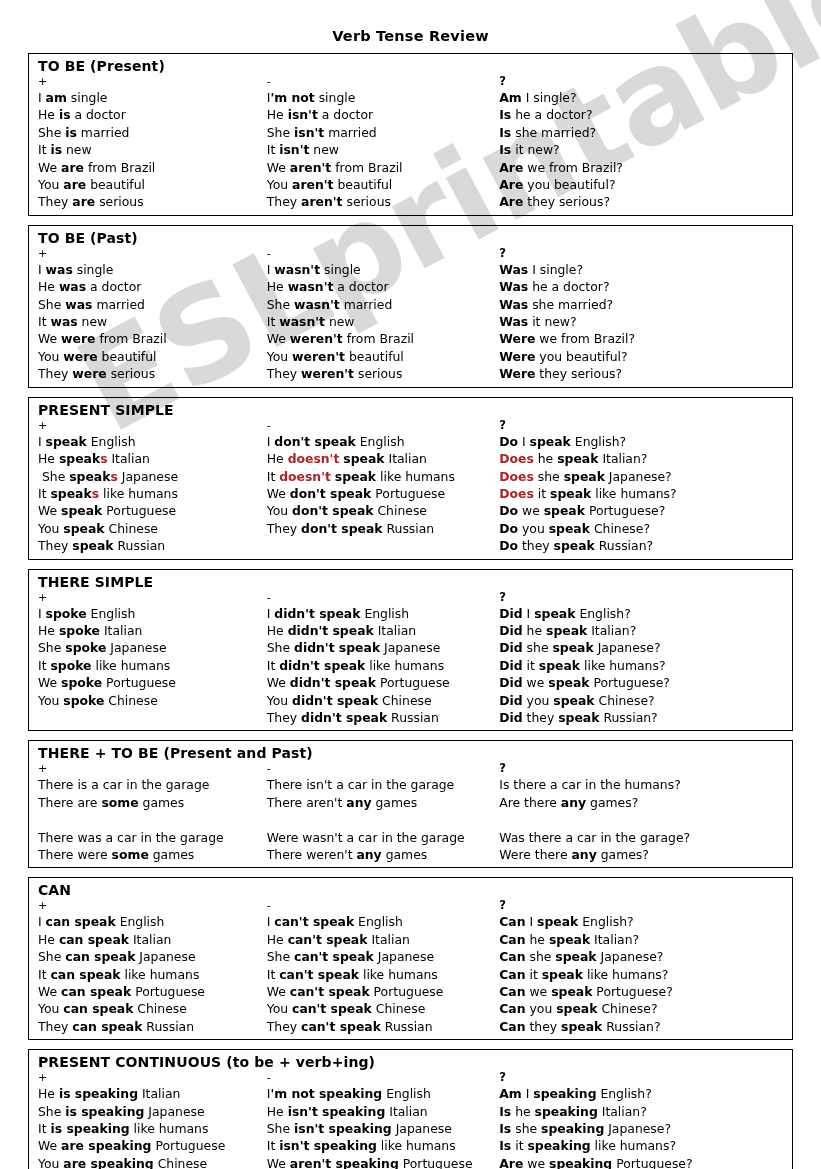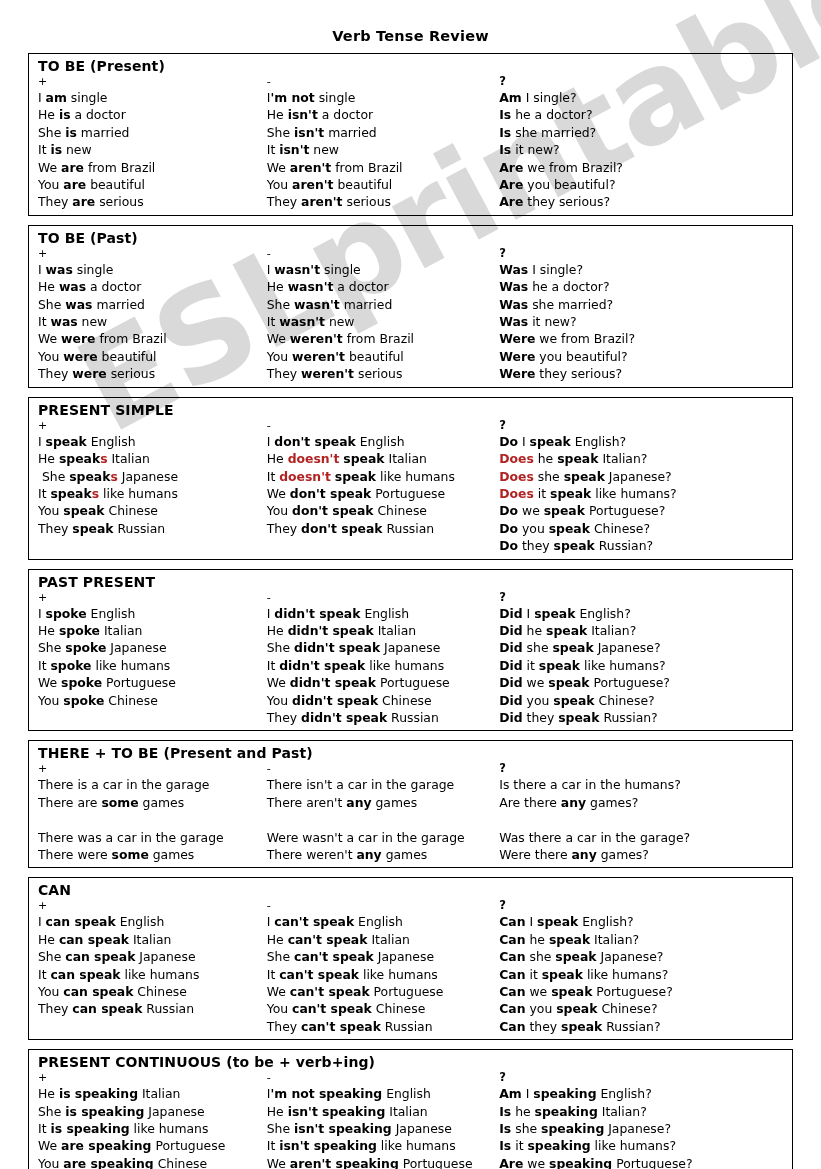--- a/index.html
+++ b/index.html
@@ -174,20 +174,21 @@
       </div>
       <div class="section">
         <div class="section-title">PRESENT SIMPLE</div>
         <div class="cols">
           <div class="col c1">
             <div class="col-sign">+</div>
             <div class="line">I <b>speak</b> English</div>
             <div class="line">He <b>speak</b><span class="red">s</span> Italian</div>
             <div class="line"> She <b>speak</b><span class="red">s</span> Japanese</div>
             <div class="line">It <b>speak</b><span class="red">s</span> like humans</div>
+            <div class="line">We <b>speak</b> Portuguese</div>
             <div class="line">You <b>speak</b> Chinese</div>
             <div class="line">They <b>speak</b> Russian</div>
           </div>
           <div class="col c2">
             <div class="col-sign">-</div>
             <div class="line">I <b>don't speak</b> English</div>
             <div class="line">He <span class="red">doesn't</span> <b>speak</b> Italian</div>
             <div class="line">It <span class="red">doesn't</span> <b>speak</b> like humans</div>
             <div class="line">We <b>don't speak</b> Portuguese</div>
             <div class="line">You <b>don't speak</b> Chinese</div>
@@ -199,21 +200,21 @@
             <div class="line"><span class="red">Does</span> he <b>speak</b> Italian?</div>
             <div class="line"><span class="red">Does</span> she <b>speak</b> Japanese?</div>
             <div class="line"><span class="red">Does</span> it <b>speak</b> like humans?</div>
             <div class="line"><b>Do</b> we <b>speak</b> Portuguese?</div>
             <div class="line"><b>Do</b> you <b>speak</b> Chinese?</div>
             <div class="line"><b>Do</b> they <b>speak</b> Russian?</div>
           </div>
         </div>
       </div>
       <div class="section">
-        <div class="section-title">PAST PRESENT</div>
+        <div class="section-title">THERE SIMPLE</div>
         <div class="cols">
           <div class="col c1">
             <div class="col-sign">+</div>
             <div class="line">I <b>spoke</b> English</div>
             <div class="line">He <b>spoke</b> Italian</div>
             <div class="line">She <b>spoke</b> Japanese</div>
             <div class="line">It <b>spoke</b> like humans</div>
             <div class="line">We <b>spoke</b> Portuguese</div>
             <div class="line">You <b>spoke</b> Chinese</div>
           </div>
@@ -270,20 +271,21 @@
       </div>
       <div class="section">
         <div class="section-title">CAN</div>
         <div class="cols">
           <div class="col c1">
             <div class="col-sign">+</div>
             <div class="line">I <b>can speak</b> English</div>
             <div class="line">He <b>can speak</b> Italian</div>
             <div class="line">She <b>can speak</b> Japanese</div>
             <div class="line">It <b>can speak</b> like humans</div>
+            <div class="line">We <b>can speak</b> Portuguese</div>
             <div class="line">You <b>can speak</b> Chinese</div>
             <div class="line">They <b>can speak</b> Russian</div>
           </div>
           <div class="col c2">
             <div class="col-sign">-</div>
             <div class="line">I <b>can't speak</b> English</div>
             <div class="line">He <b>can't speak</b> Italian</div>
             <div class="line">She <b>can't speak</b> Japanese</div>
             <div class="line">It <b>can't speak</b> like humans</div>
             <div class="line">We <b>can't speak</b> Portuguese</div>

